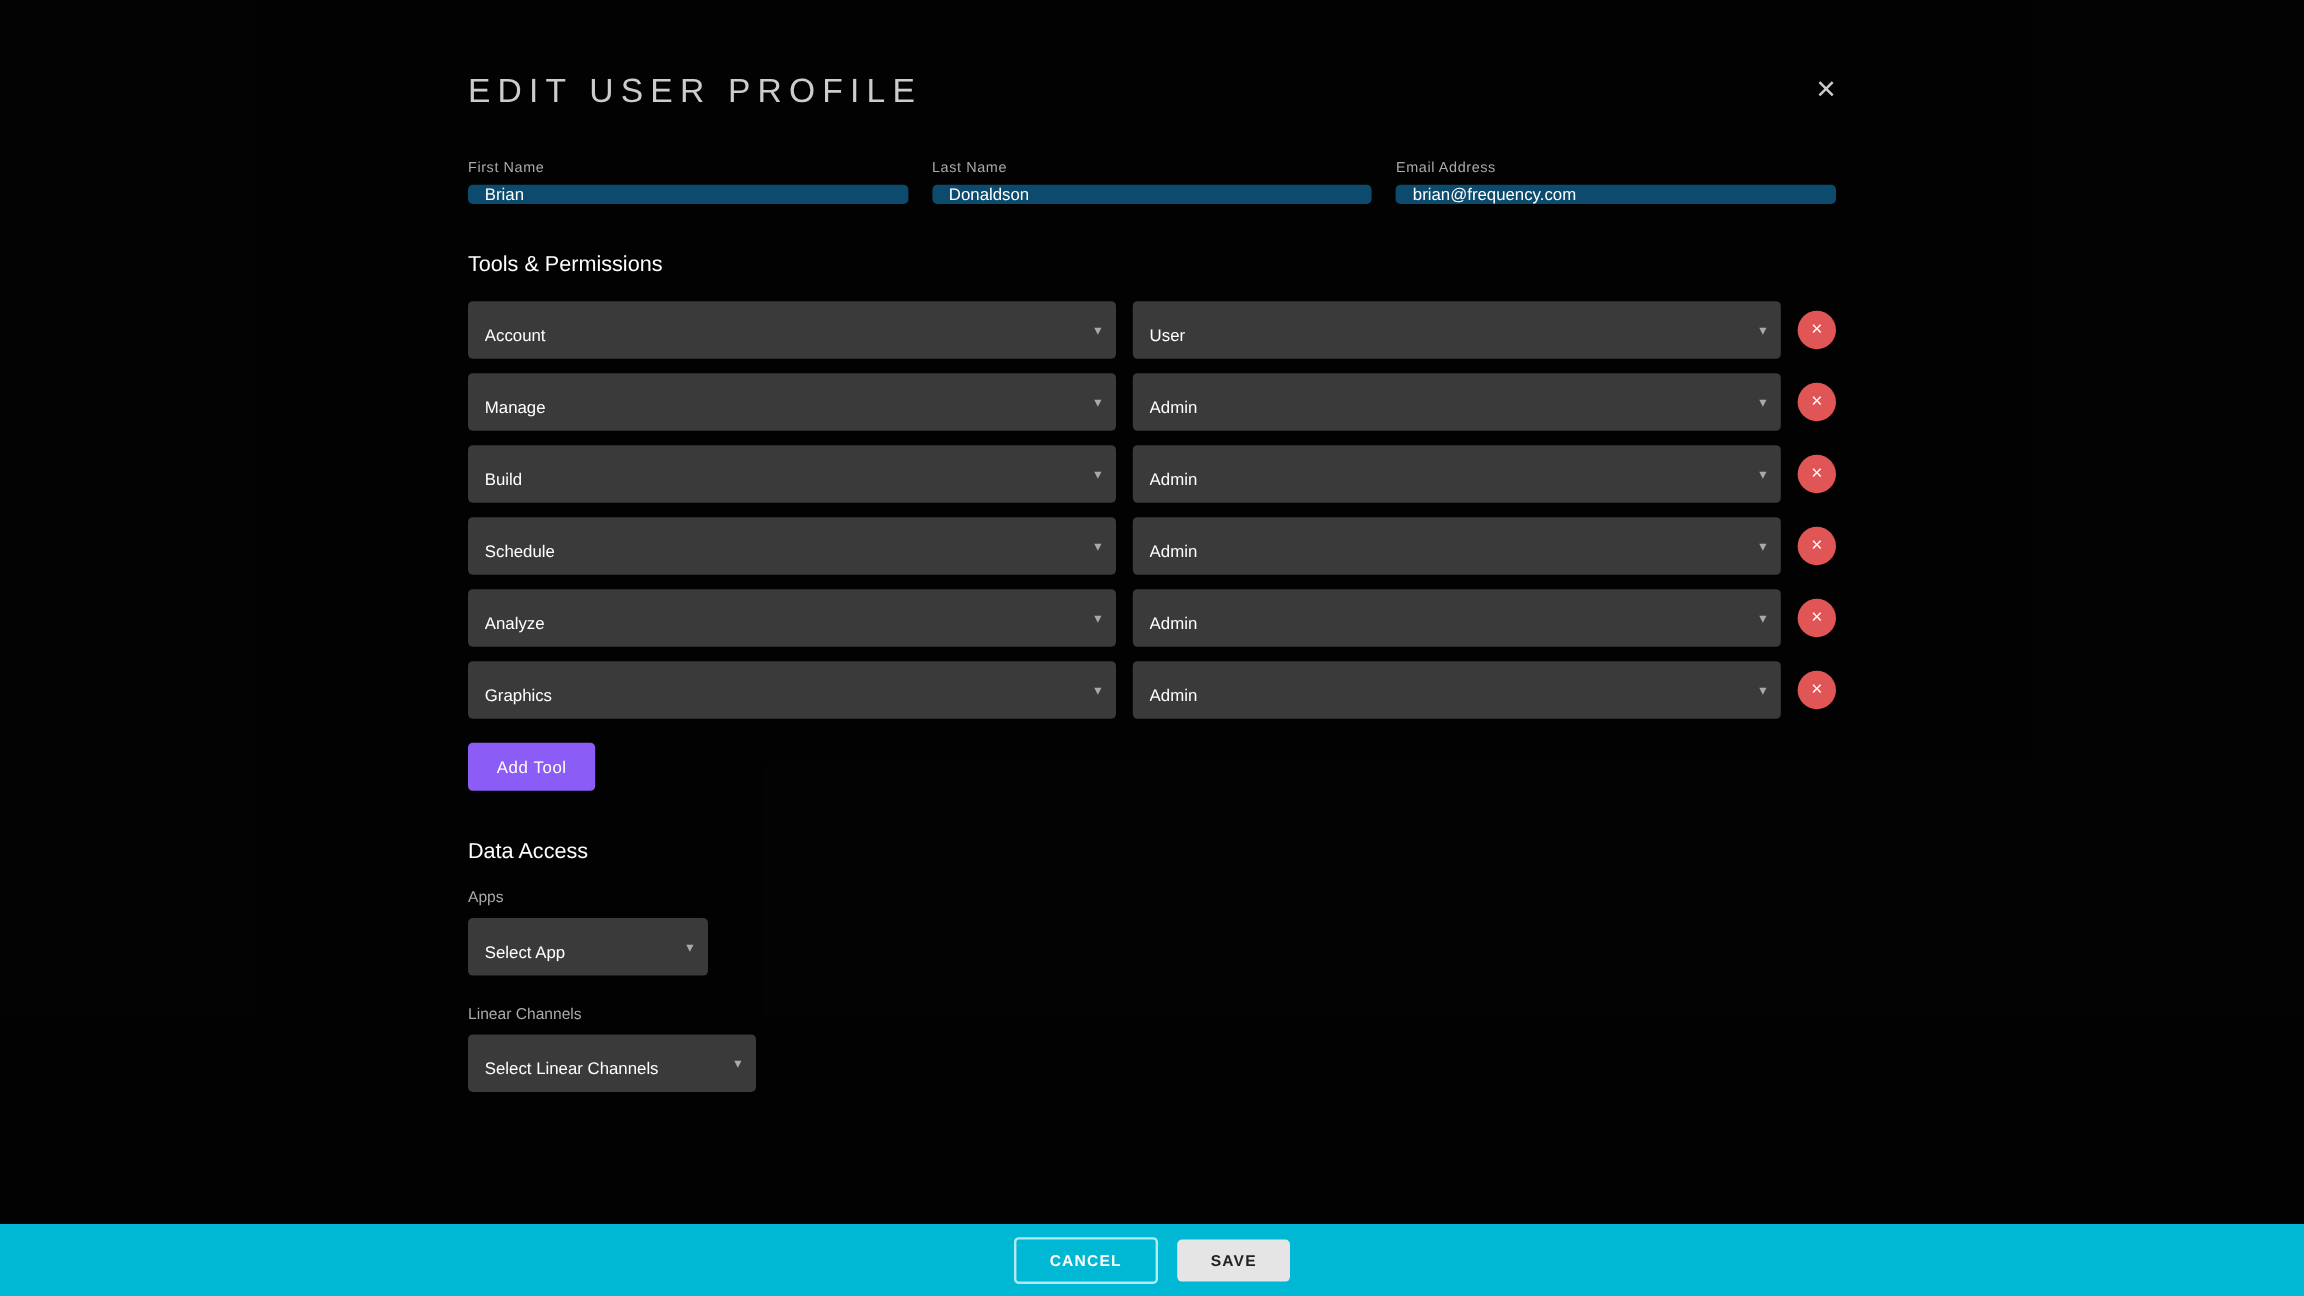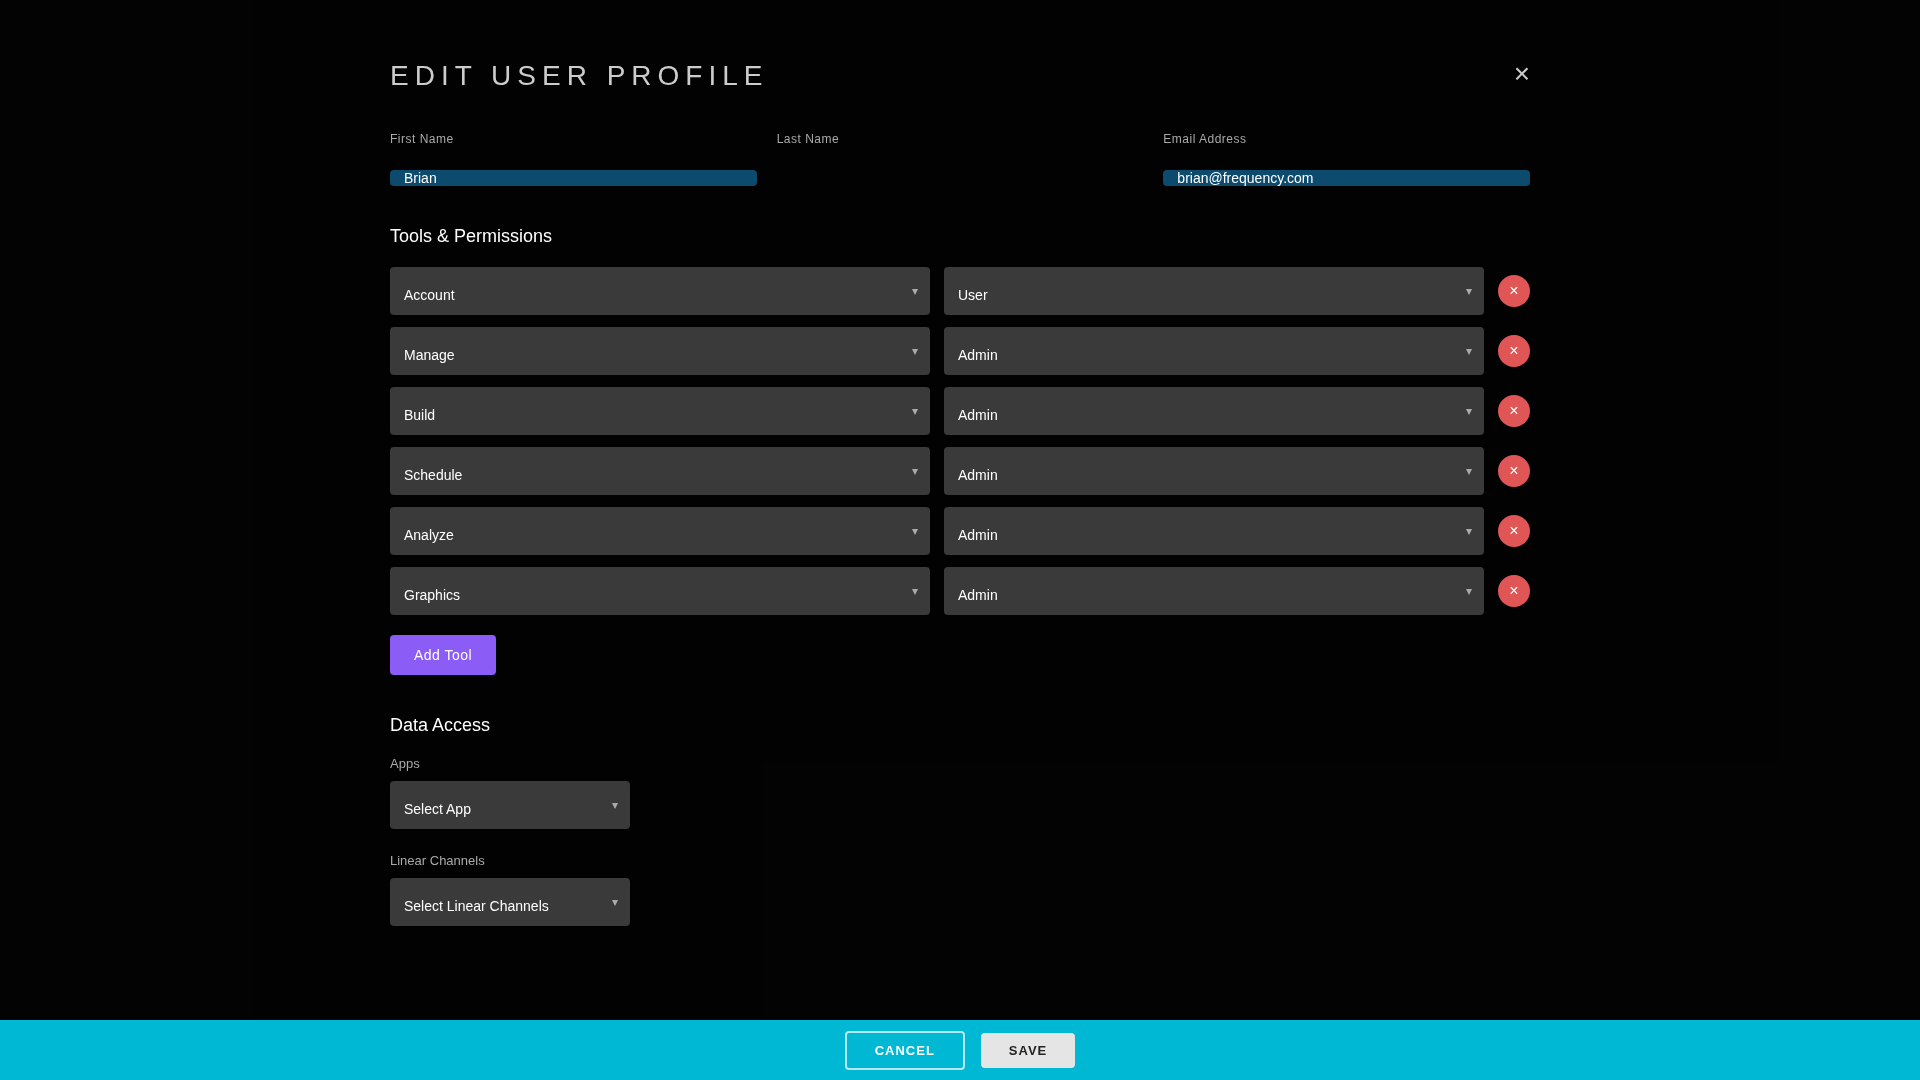--- a/index.html
+++ b/index.html
@@ -68,21 +68,20 @@
     
     .credentials-row {
       display: flex;
       gap: 20px;
     }
 
     .field-group {
       display: flex;
       flex-direction: column;
       flex: 1;
-      gap: 16px;
     }
 
     .field-label {
       font-size: 12px;
       color: #aaa;
       margin-bottom: 8px;
       letter-spacing: 0.5px;
     }
 
     .field-input {
@@ -208,21 +207,21 @@
       border-radius: 4px;
       color: #222;
       font-size: 13px;
       font-weight: 700;
       letter-spacing: 1px;
       padding: 10px 28px;
       cursor: pointer;
     }
 
     .tools-left {
-      width: 240px;
+      width: 200px;
       flex-shrink: 0;
     }
 
     .tools-right {
       width: 240px;
       flex-shrink: 0;
     }
   </style>
 </head>
 <body>
@@ -237,20 +236,21 @@
     </div>
 
     <div class="section">
       <div class="credentials-row">
         <div class="field-group">
           <label class="field-label">First Name</label>
           <input class="field-input" type="text" value="Brian" style="">
         </div>
         <div class="field-group">
           <label class="field-label">Last Name</label>
+          <input class="field-input" type="text" value="Donaldson" style="">
         </div>
         <div class="field-group">
           <label class="field-label">Email Address</label>
           <input class="field-input" type="email" value="brian@frequency.com" style="">
         </div>
       </div>
     </div>
 
     <div class="section">
       <div class="section-title">Tools &amp; Permissions</div>

